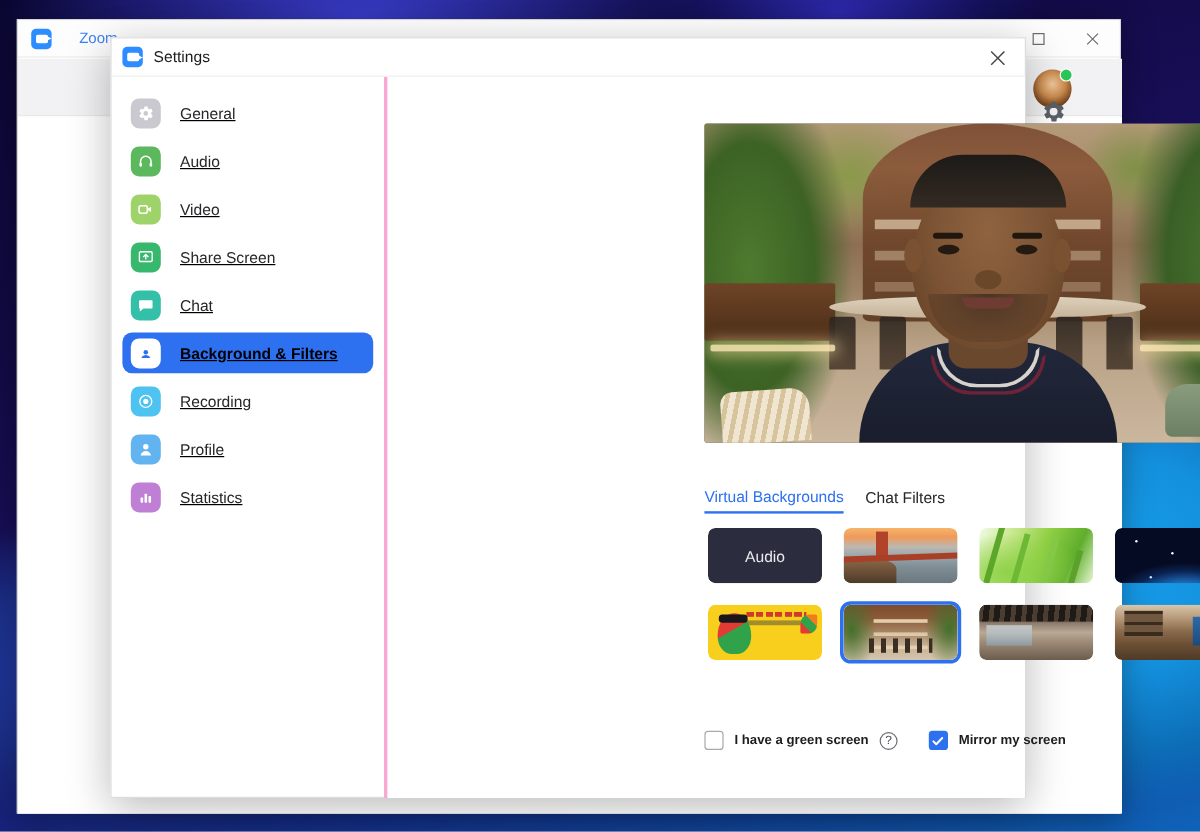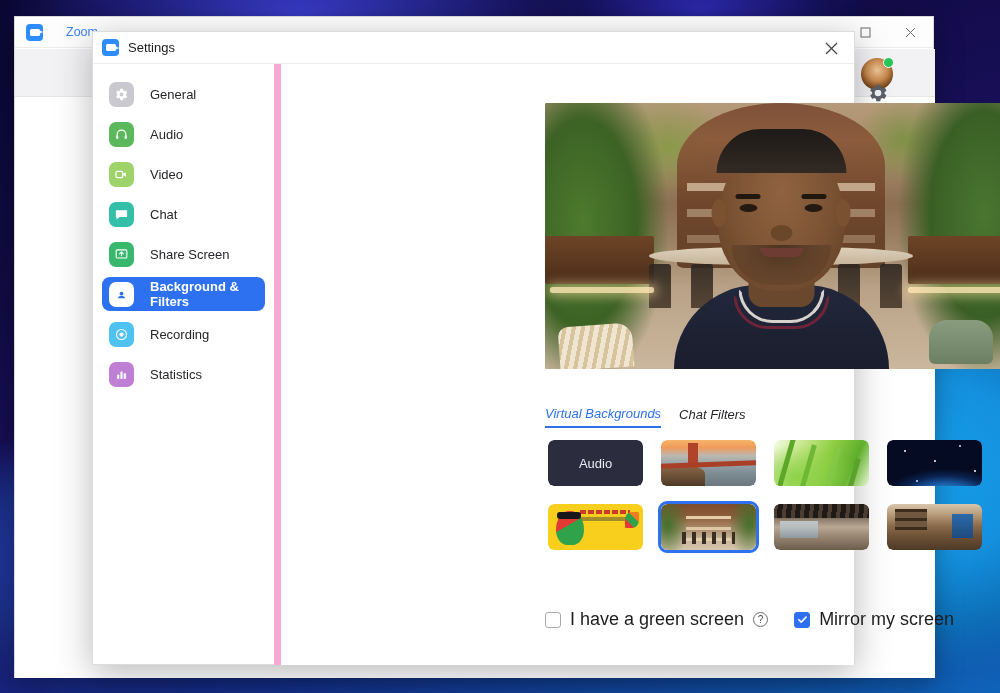--- a/index.html
+++ b/index.html
@@ -125,42 +125,43 @@
     position: absolute; right: 4px; top: 0;
     width: 38px; height: 32px;
     display: flex; align-items: center; justify-content: center;
     color: #444;
   }
 
   .settings-main { display: flex; height: 601px; }
 
   
   .sidebar {
-    width: 188px; height: 100%;
-    border-right: 7px solid #f9a8d4;
+    width: 230px; height: 100%;
+    border-right: 3px solid #f9a8d4;
     padding-top: 13px;
+    text-decoration: underline;
   }
   .nav-item {
     display: flex; align-items: center;
     height: 34px; margin: 0 9px 6px 9px;
     padding-left: 7px;
     border-radius: 8px;
     cursor: default;
   }
   .nav-item.active { background: #2d70f0; }
   .nav-icon {
     width: 25px; height: 25px; border-radius: 7px;
     flex: 0 0 25px;
     display: flex; align-items: center; justify-content: center;
     color: #fff;
   }
   .nav-label {
     margin-left: 16px; font-size: 13px; color: #26262b;
   }
-  .nav-item.active .nav-label { color: #ffffff; font-weight: bold; }
+  .nav-item.active .nav-label { color: #000000; font-weight: bold; }
 
   
   .content { flex: 1; position: relative; background: #fff; }
 
   .video-preview {
     position: absolute; left: 264px; top: 39px;
     width: 472px; height: 266px;
     border-radius: 2px; overflow: hidden;
     background: #6d5f4e;
   }
@@ -285,21 +286,21 @@
     width: 100px; height: 40px;
     background: radial-gradient(ellipse at 50% 0%, rgba(30,22,16,.55) 0%, rgba(30,22,16,.15) 70%, transparent 100%);
     border-radius: 0 0 48px 48px;
   }
 
   
   .tabs {
     position: absolute; left: 264px; top: 342px;
     display: flex; align-items: center; gap: 18px;
   }
-  .tab { font-size: 13px; color: #26262b; padding-bottom: 5px; font-style: italic; }
+  .tab { font-size: 13px; color: #26262b; padding-bottom: 5px; }
   .tab.active { color: #2d70f0; border-bottom: 2px solid #2d70f0; }
 
   
   .thumbs {
     position: absolute; left: 264px; top: 373px;
     width: 450px;
     display: flex; flex-wrap: wrap; gap: 12px;
   }
   .thumb {
     width: 101px; height: 52px;
@@ -434,21 +435,21 @@
   }
   .chk-box {
     width: 16px; height: 16px; border-radius: 3px;
     border: 1.4px solid #a9a9ae; background: #fff;
     flex: 0 0 16px;
   }
   .chk-box.checked {
     background: #2d70f0; border-color: #2d70f0;
     display: flex; align-items: center; justify-content: center;
   }
-  .chk-label { font-size: 18px; color: #1d1d1f; margin-left: 9px; }
+  .chk-label { font-size: 11px; color: #1d1d1f; margin-left: 9px; font-weight: bold; }
   .help-icon {
     width: 15px; height: 15px; border-radius: 50%;
     border: 1.2px solid #6c6c72; margin-left: 9px;
     display: flex; align-items: center; justify-content: center;
     font-size: 10px; color: #4a4a50;
   }
   .gap { width: 26px; }
 </style>
 </head>
 <body>
@@ -541,36 +542,36 @@
         <div class="nav-icon" style="background:#9ed36a">
           <svg viewBox="0 0 24 24" width="15" height="15" fill="none" stroke="#fff" stroke-width="2">
               <rect x="3" y="7" width="11" height="10" rx="2.5"></rect>
               <path d="M14 11.5l5-3v7l-5-3z" fill="#fff" stroke="none"></path>
             </svg>
         </div>
         <span class="nav-label">Video</span>
       </div>
 
       <div class="nav-item">
-        <div class="nav-icon" style="background:#34c0a8">
-          <svg viewBox="0 0 24 24" width="15" height="15" fill="#fff">
-              <path d="M4 5h16a1 1 0 0 1 1 1v9a1 1 0 0 1-1 1H9l-5 4v-4a1 1 0 0 1-1-1V6a1 1 0 0 1 1-1z"></path>
-            </svg>
-        </div>
-        <span class="nav-label">Chat</span>
-      </div>
-
-      <div class="nav-item">
         <div class="nav-icon" style="background:#38b86c">
           <svg viewBox="0 0 24 24" width="15" height="15" fill="none" stroke="#fff" stroke-width="1.8">
               <rect x="3.5" y="4.5" width="17" height="13" rx="1.5"></rect>
               <path d="M12 14V8M12 8l-3 3M12 8l3 3" stroke-linecap="round"></path>
             </svg>
         </div>
         <span class="nav-label">Share Screen</span>
+      </div>
+
+      <div class="nav-item">
+        <div class="nav-icon" style="background:#34c0a8">
+          <svg viewBox="0 0 24 24" width="15" height="15" fill="#fff">
+              <path d="M4 5h16a1 1 0 0 1 1 1v9a1 1 0 0 1-1 1H9l-5 4v-4a1 1 0 0 1-1-1V6a1 1 0 0 1 1-1z"></path>
+            </svg>
+        </div>
+        <span class="nav-label">Chat</span>
       </div>
 
       <div class="nav-item active">
         <div class="nav-icon" style="background:#ffffff">
           <svg viewBox="0 0 24 24" width="15" height="15" fill="#2d70f0">
               <rect x="2" y="4" width="20" height="16" rx="2.5" fill="#fff"></rect>
               <circle cx="12" cy="10.5" r="3" fill="#2d70f0"></circle>
               <path d="M6 18c1.3-3 4-4 6-4s4.7 1 6 4z" fill="#2d70f0"></path>
             </svg>
         </div>
@@ -580,20 +581,29 @@
       <div class="nav-item">
         <div class="nav-icon" style="background:#4ec2f0">
           <svg viewBox="0 0 24 24" width="15" height="15" fill="none" stroke="#fff" stroke-width="1.8">
               <circle cx="12" cy="12" r="8"></circle>
               <circle cx="12" cy="12" r="3.4" fill="#fff" stroke="none"></circle>
             </svg>
         </div>
         <span class="nav-label">Recording</span>
       </div>
 
+      <div class="nav-item">
+        <div class="nav-icon" style="background:#62b4f0">
+          <svg viewBox="0 0 24 24" width="15" height="15" fill="#fff">
+              <circle cx="12" cy="8.5" r="3.6"></circle>
+              <path d="M5 20c.8-4 3.8-6 7-6s6.2 2 7 6z"></path>
+            </svg>
+        </div>
+        <span class="nav-label">Profile</span>
+      </div>
 
       <div class="nav-item">
         <div class="nav-icon" style="background:#bf7fd4">
           <svg viewBox="0 0 24 24" width="15" height="15" fill="#fff">
               <rect x="5" y="12" width="3.4" height="7" rx="1"></rect>
               <rect x="10.3" y="7" width="3.4" height="12" rx="1"></rect>
               <rect x="15.6" y="10" width="3.4" height="9" rx="1"></rect>
             </svg>
         </div>
         <span class="nav-label">Statistics</span>

